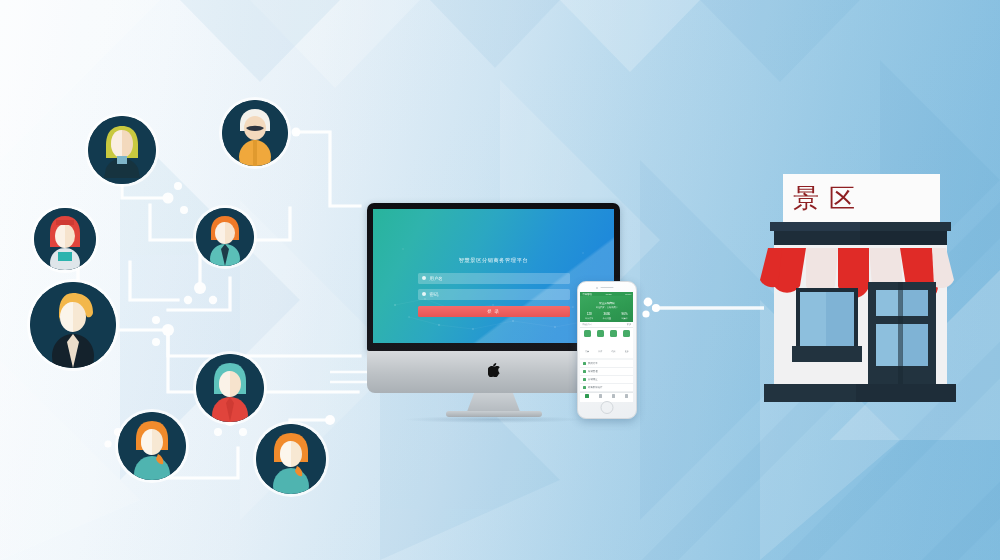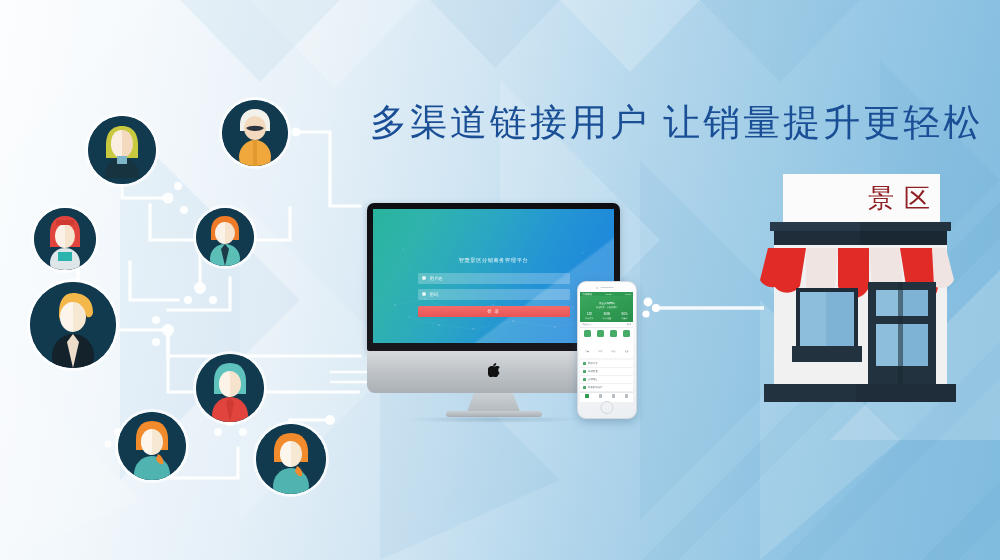--- a/index.html
+++ b/index.html
@@ -121,21 +121,21 @@
   .ph-home{position:absolute;left:50%;bottom:4px;transform:translateX(-50%);width:11px;height:11px;border-radius:50%;border:.7px solid #d2d7db;}
 
   
   .connector{position:absolute;left:640px;top:296px;width:130px;height:28px;pointer-events:none;}
 
   
   .shop{position:absolute;left:752px;top:170px;width:216px;height:240px;}
   .shop svg{display:block;width:216px;height:240px;}
   .shop-sign{
     position:absolute;left:31px;top:4px;width:157px;height:48px;
-    background:#fbfbfb;display:flex;align-items:center;justify-content:flex-end;border-radius:9px;
+    background:#fbfbfb;display:flex;align-items:center;justify-content:flex-start;border-radius:9px;
   }
   .shop-sign span{font-size:26px;color:#8e1f22;letter-spacing:10px;text-indent:10px;font-weight:400;}
 </style>
 </head>
 <body>
 
 <div id="stage">
 
   <div class="bgfx">
     <svg viewBox="0 0 1000 560" xmlns="http://www.w3.org/2000/svg">
@@ -301,21 +301,20 @@
     <svg viewBox="0 0 70 70">
         <circle cx="35" cy="35" r="35" fill="#123a4f"></circle>
       <path d="M35 9c12 0 17 9 17 18v11H18V27c0-9 5-18 17-18z" fill="#f18b2c"></path>
       <ellipse cx="35" cy="30" rx="11" ry="13" fill="#f7e8d3"></ellipse>
       <path d="M35 17c-7 0-11 6-11 13s4 13 11 13z" fill="#ffffff" opacity=".6"></path>
       <path d="M35 44c-11 0-18 9-18 18l1 8h34l1-8c0-9-7-18-18-18z" fill="#4fb4b0"></path>
       <path d="M41 42c4 2 6 6 5 10-3 1-6-2-7-5z" fill="#f18b2c"></path>
     </svg>
   </div>
 
-  <div class="headline">多渠道链接用户  让销量提升更轻松</div>
 
   <div class="imac">
     <div class="imac-bezel">
       <div class="imac-screen">
         <svg class="scr-dots" viewBox="0 0 241 134" xmlns="http://www.w3.org/2000/svg">
           <g fill="#ffffff" opacity="0.35">
             <circle cx="22" cy="96" r="1"></circle>
               <circle cx="36" cy="108" r="0.8"></circle>
             <circle cx="52" cy="90" r="0.9"></circle>
               <circle cx="66" cy="116" r="1"></circle>

